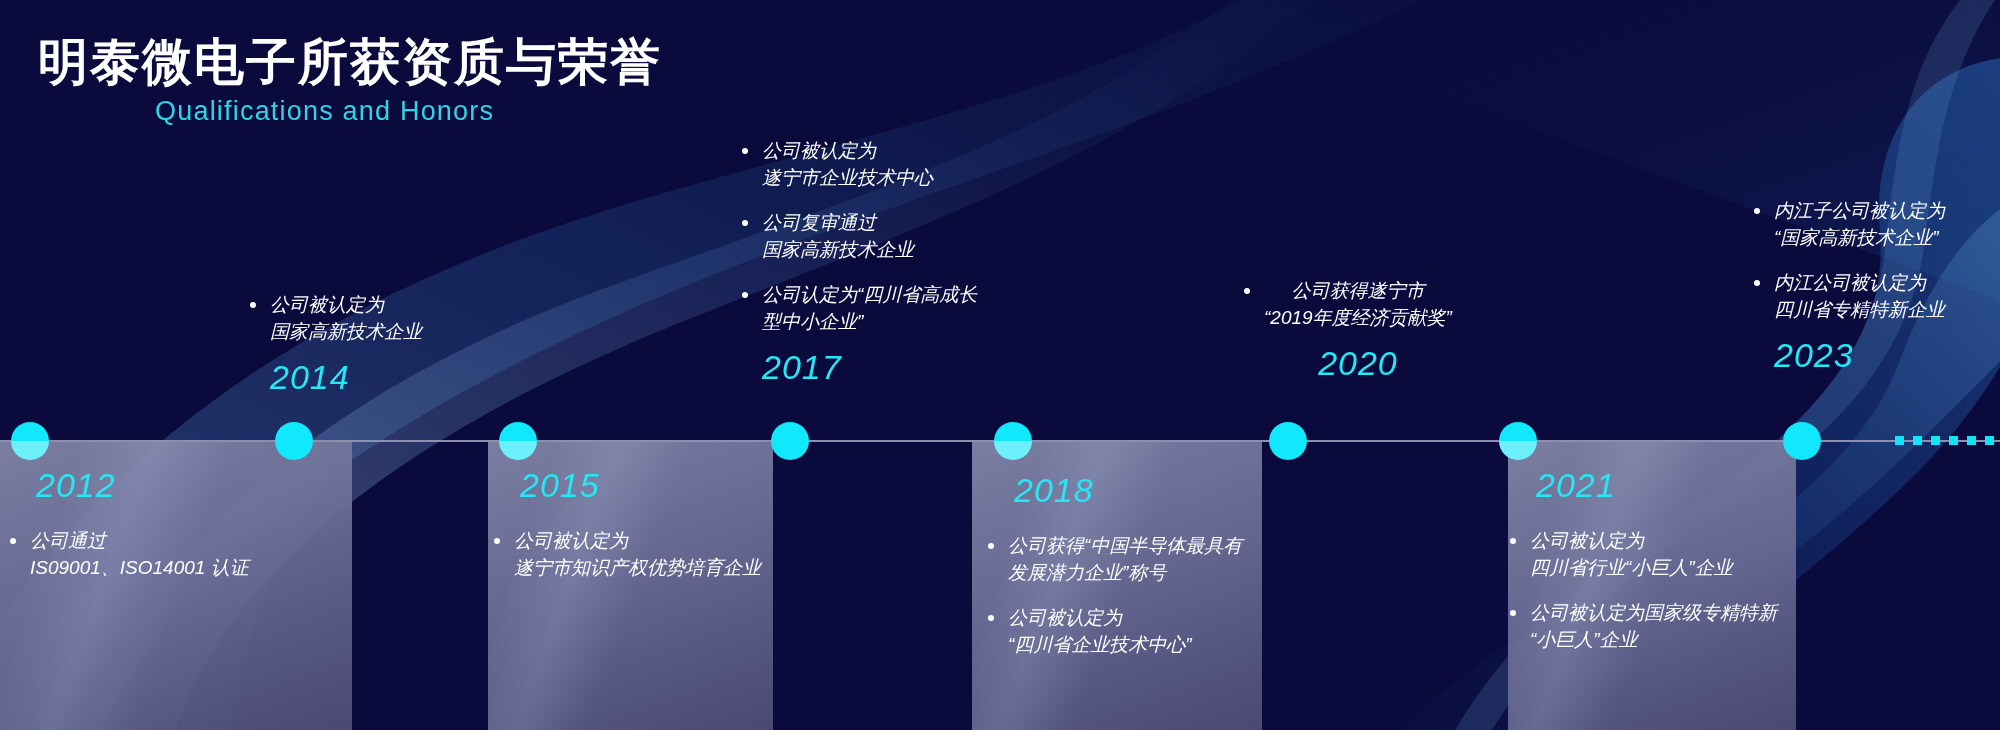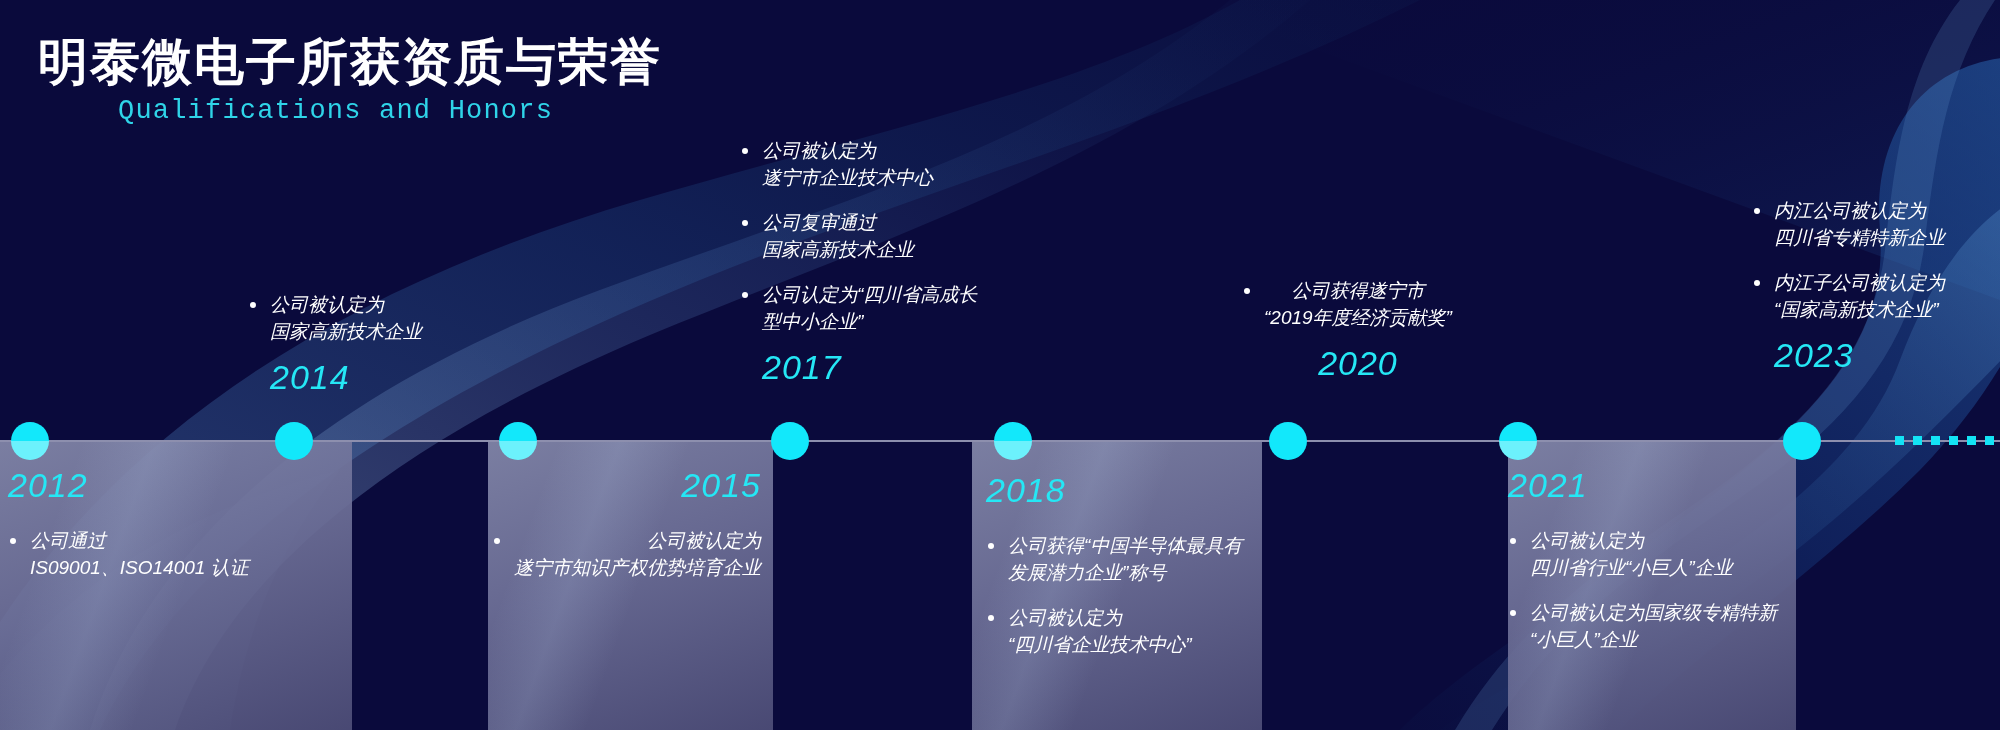--- a/index.html
+++ b/index.html
@@ -33,26 +33,25 @@
   .main-title {
     font-size: 50px;
     font-weight: bold;
     color: #ffffff;
     letter-spacing: 2px;
     line-height: 1.12;
     white-space: nowrap;
   }
   .sub-title {
     margin-top: 6px;
-    margin-left: 80px;
+    margin-left: 117px;
     font-size: 27px;
     color: #2fd4e8;
     letter-spacing: 1.2px;
     white-space: nowrap;
-    font-family: Liberation Mono, monospace;
   }
 
   
   .axis-line {
     position: absolute;
     left: 0;
     top: 440px;
     width: 2000px;
     height: 2px;
     background: #8d8fae;
@@ -136,21 +135,21 @@
     left: 2px;
     top: 10px;
     width: 6px;
     height: 6px;
     border-radius: 50%;
     background: #ffffff;
   }
   
   .entry.above .year { margin-top: 14px; margin-left: 22px; }
   
-  .entry.below .year { margin-bottom: 26px; }
+  .entry.below .year { margin-bottom: 26px; margin-left: 28px; }
 </style>
 </head>
 <body>
 
 <div id="slide">
 
   <svg class="bg-layer" viewBox="0 0 2000 730" preserveAspectRatio="none">
     <defs>
       <linearGradient id="gLeftA" x1="0" y1="1" x2="1" y2="0">
         <stop offset="0%" stop-color="#4d6fa8" stop-opacity="0.55"></stop>
@@ -233,21 +232,21 @@
   </div>
 
   <div class="entry above" style="left:248px;top:292px;">
     <ul class="bullets">
       <li>公司被认定为
 国家高新技术企业</li>
     </ul>
     <div class="year">2014</div>
   </div>
 
-  <div class="entry below" style="left:492px;top:468px;text-align:right;">
+  <div class="entry below" style="left:492px;top:468px;">
     <div class="year">2015</div>
     <ul class="bullets">
       <li>公司被认定为
 遂宁市知识产权优势培育企业</li>
     </ul>
   </div>
 
   <div class="entry above" style="left:740px;top:138px;">
     <ul class="bullets">
       <li>公司被认定为
@@ -283,21 +282,21 @@
     <ul class="bullets">
       <li>公司被认定为
  四川省行业“小巨人”企业</li>
       <li>公司被认定为国家级专精特新
 “小巨人”企业</li>
     </ul>
   </div>
 
   <div class="entry above" style="left:1752px;top:198px;">
     <ul class="bullets">
+      <li>内江子公司被认定为
+“国家高新技术企业”</li>
       <li>内江公司被认定为
 四川省专精特新企业</li>
-      <li>内江子公司被认定为
-“国家高新技术企业”</li>
     </ul>
     <div class="year">2023</div>
   </div>
 
 </div>
 
 </body></html>

